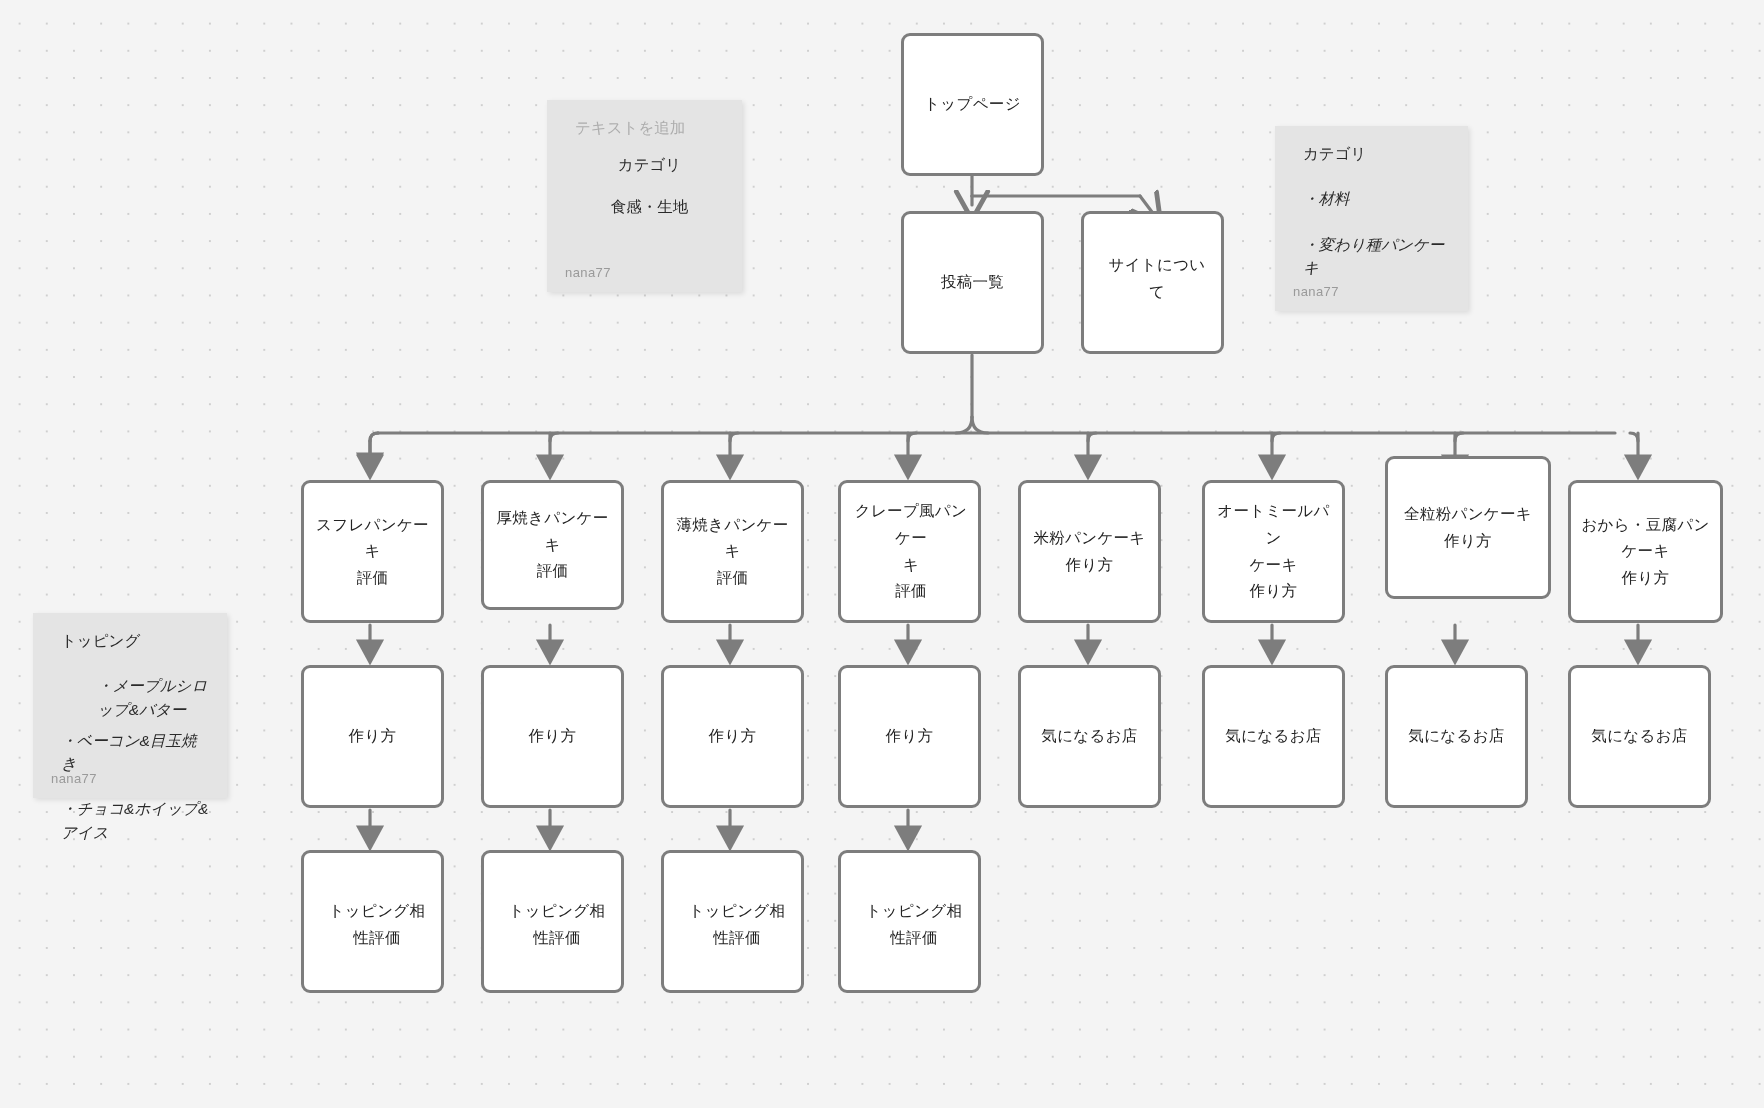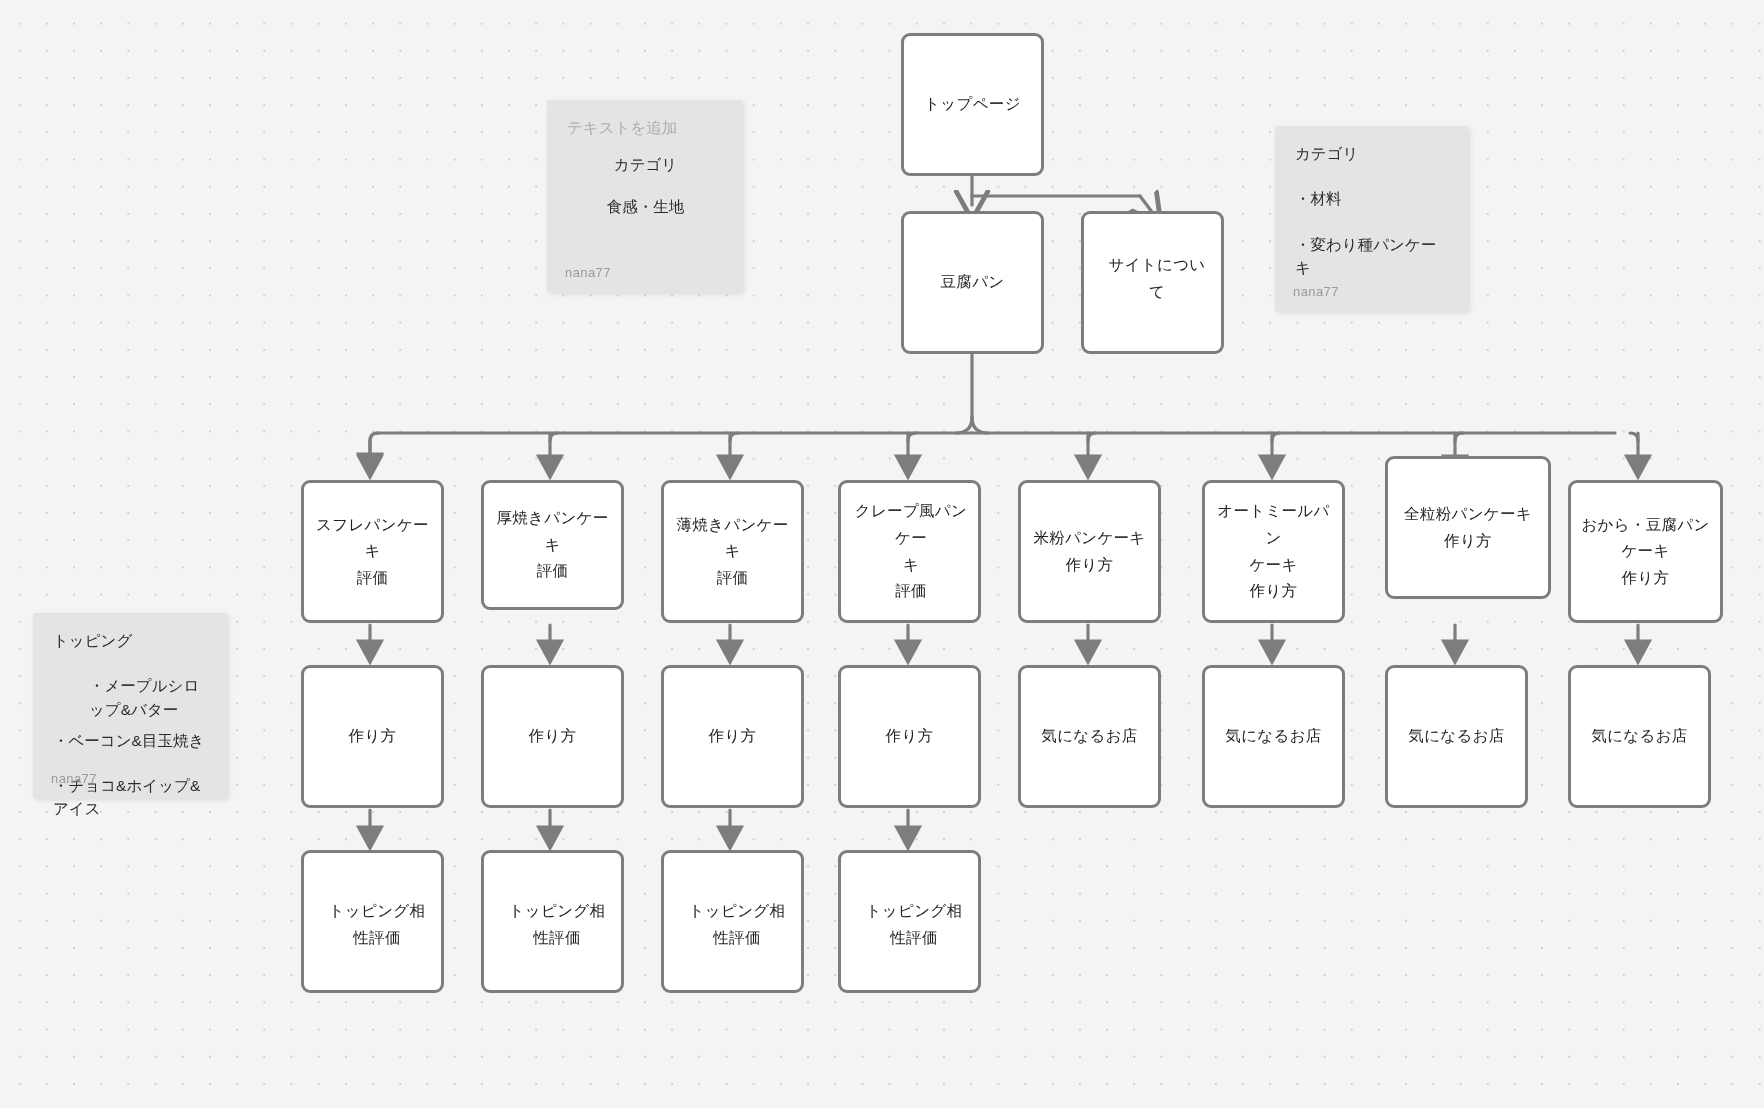--- a/index.html
+++ b/index.html
@@ -38,30 +38,30 @@
     cursor:default;
   }
   .node.top-text{align-items:flex-start;padding-top:34px;padding-left:18px;}
   .node-label{white-space:pre-line;display:block;}
 
   .sticky{
     position:absolute;
     box-sizing:border-box;
     background:#e4e4e4;
     box-shadow:2px 2px 5px rgba(0,0,0,.10);
-    padding:16px 18px 10px 20px;
+    padding:16px 18px 10px 28px;
     color:#2a2a2a;
     font-size:15.5px;
     line-height:1.5;
     cursor:default;
   }
   .sticky .placeholder{color:#adadad;font-size:15.5px;margin-bottom:14px;display:block;}
   .sticky .center-line{text-align:center;margin-bottom:18px;display:block;}
   .sticky .head{display:block;margin-bottom:22px;}
-  .sticky .bullet{display:block;margin-bottom:22px;}
+  .sticky .bullet{display:block;margin-bottom:22px;font-style:italic;}
   .sticky .author{
     position:absolute;left:18px;bottom:10px;
     color:#9a9a9a;font-size:13px;letter-spacing:.4px;
   }
 </style>
 </head>
 <body>
 
 <div id="canvas">
 
@@ -144,21 +144,21 @@
     <span class="bullet">・ベーコン&amp;目玉焼き</span>
     <span class="bullet" style="margin-bottom:0;">・チョコ&amp;ホイップ&amp;アイス</span>
     <span class="author">nana77</span>
   </div>
 
   <div class="node" style="left:901px;top:33px;width:143px;height:143px;">
     <span class="node-label">トップページ</span>
   </div>
 
   <div class="node" style="left:901px;top:211px;width:143px;height:143px;">
-    <span class="node-label">豆腐パン</span>
+    <span class="node-label">投稿一覧</span>
   </div>
   <div class="node top-text" style="left:1081px;top:211px;width:143px;height:143px;padding-top:38px;">
     <span class="node-label">サイトについて</span>
   </div>
 
   <div class="node" style="left:301px;top:480px;width:143px;height:143px;">
     <span class="node-label">スフレパンケーキ
 評価</span>
   </div>
   <div class="node" style="left:481px;top:480px;width:143px;height:130px;">

